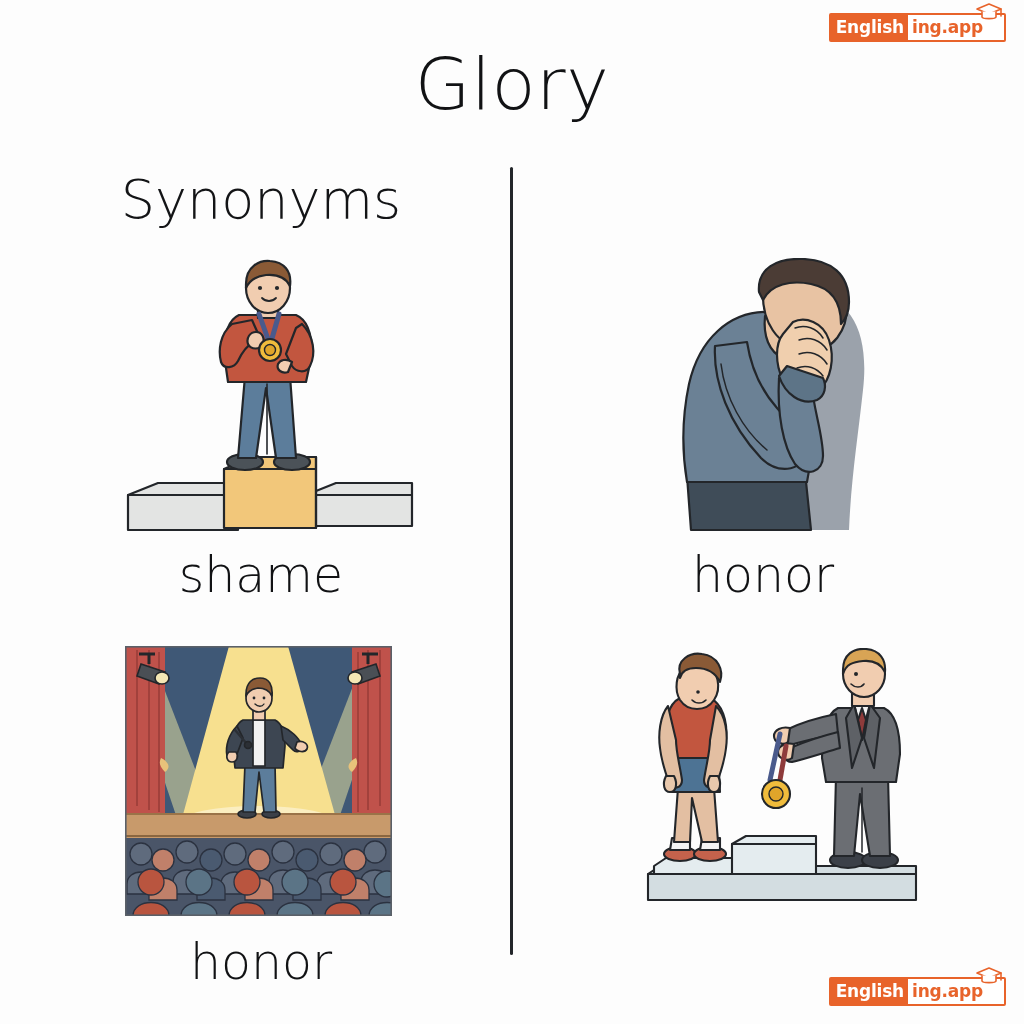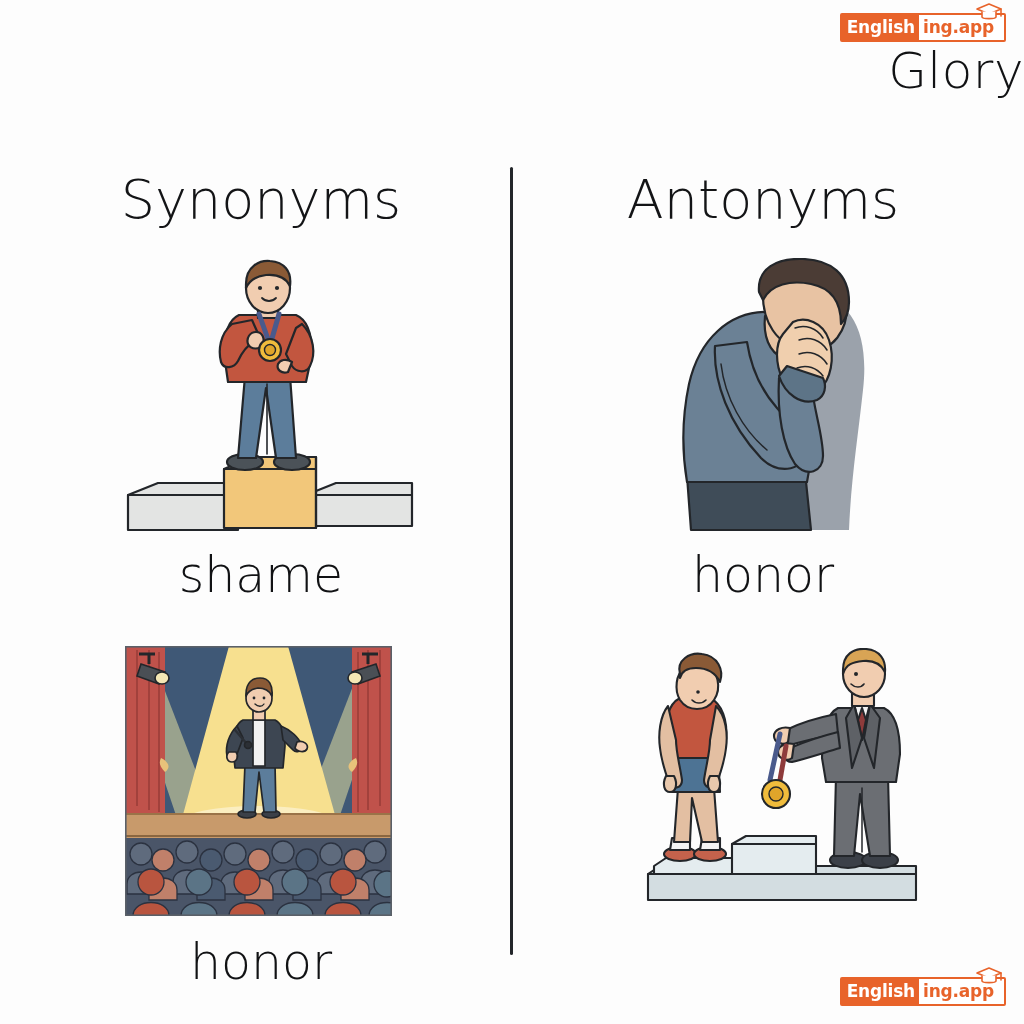--- a/index.html
+++ b/index.html
@@ -46,38 +46,38 @@
     padding: 1px 4px 2px 5px;
     line-height: 22px;
     font-family: "DejaVu Sans", "Liberation Sans", sans-serif;
   }
   .logo-part-b {
     background: #ffffff;
     color: #e8632a;
     font-size: 17px;
     font-weight: bold;
     letter-spacing: -.2px;
-    padding: 1px 10px 2px 4px;
+    padding: 1px 21px 2px 4px;
     line-height: 22px;
     font-family: "DejaVu Sans", "Liberation Sans", sans-serif;
   }
   .logo-cap {
     position: absolute;
     right: 2px;
     top: -13px;
   }
 
   
   .title {
     position: absolute;
     top: 42px;
     left: 0;
     width: 1024px;
-    text-align: right;
-    font-size: 50px;
+    text-align: center;
+    font-size: 72px;
     font-weight: 300;
     color: #111214;
     letter-spacing: 0.5px;
     font-family: "DejaVu Sans", "Liberation Sans", sans-serif;
   }
   .col-head {
     position: absolute;
     top: 168px;
     width: 470px;
     text-align: center;
@@ -133,21 +133,20 @@
         <path d="M3 8 L15 3 L27 8 L15 13 Z" fill="#ffffff" stroke="#e8632a" stroke-width="1.6" stroke-linejoin="round"></path>
         <path d="M8 10.5 L8 16 C8 18.2 22 18.2 22 16 L22 10.5" fill="#ffffff" stroke="#e8632a" stroke-width="1.6" stroke-linejoin="round"></path>
         <path d="M27 8 L27 15" stroke="#e8632a" stroke-width="1.6" stroke-linecap="round"></path>
       </svg>
     </span>
   </div>
 
   <div class="title">Glory</div>
 
   <div class="col-head left">Synonyms</div>
-  <div class="col-head right">Antonyms</div>
 
   <div class="divider"></div>
 
   <div class="illus" style="left:120px; top:258px;">
     <svg width="300" height="280" viewBox="0 0 300 280">
       <g stroke="#23262a" stroke-width="2.2" stroke-linejoin="round" stroke-linecap="round">
 
         <path d="M8 237 L38 225 L118 225 L118 272 L8 272 Z" fill="#e3e4e3"></path>
         <path d="M8 237 L118 237" fill="none"></path>
 

